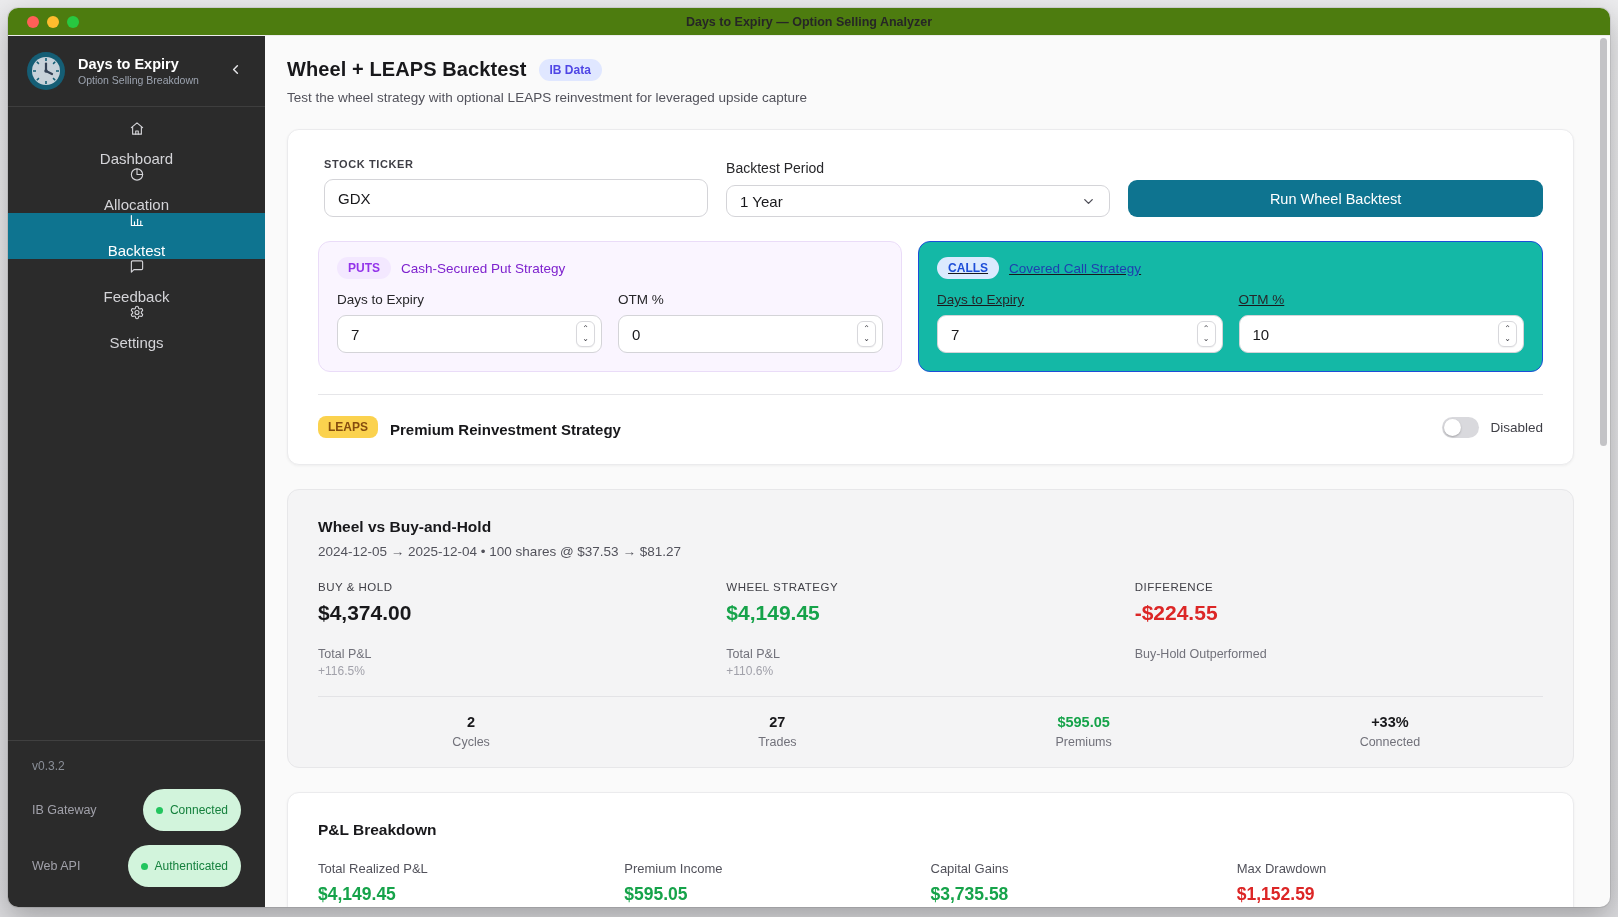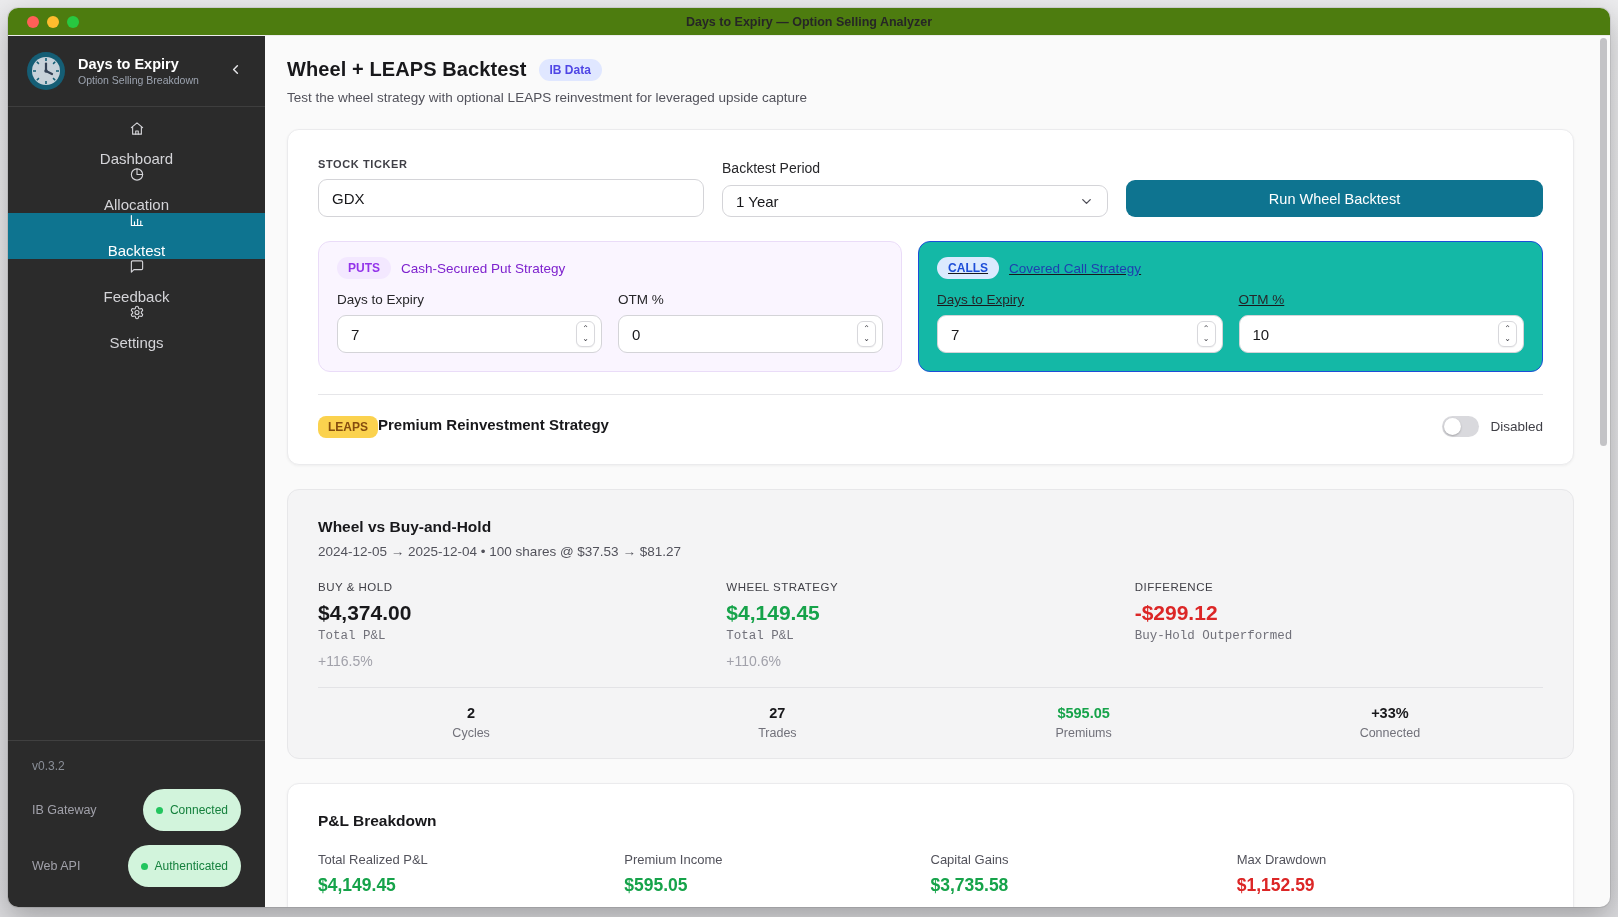--- a/index.html
+++ b/index.html
@@ -70,21 +70,21 @@
   .badge-ib {
     background:#e0e7ff; color:#4f46e5; font-size:12px; font-weight:bold;
     padding:4px 11px; border-radius:999px;
   }
   .page-sub { font-size:13.5px; color:#52525b; margin-top:9px; }
   .card {
     background:#ffffff; border:1px solid #ebebed; border-radius:12px;
     box-shadow:0 1px 3px rgba(0,0,0,.05); margin-top:24px;
   }
   .form-card { padding:28px 30px 26px 30px; }
-  .form-top { display:grid; grid-template-columns:1fr 1fr 1.08fr; gap:18px; align-items:end; }
+  .form-top { display:grid; grid-template-columns:1fr 1fr 1.08fr; gap:18px; align-items:end;margin-left:6px; }
   .lbl-caps { font-size:11px; font-weight:bold; letter-spacing:.6px; color:#3f3f46; margin-bottom:9px; }
   .lbl { font-size:14px; color:#27272a; margin-bottom:9px; }
   .tbox {
     width:100%; height:38px; border:1px solid #d4d4d8; border-radius:9px;
     background:#fff; font-size:15px; color:#18181b; padding:0 13px;
     font-family:"Liberation Sans",sans-serif; outline:none;
   }
   .selbox {
     height:32px; border:1px solid #d4d4d8; border-radius:9px; background:#fff;
     display:flex; align-items:center; justify-content:space-between;
@@ -112,36 +112,36 @@
   .numwrap { position:relative; }
   .numwrap .tbox { padding-right:34px; }
   .stepper {
     position:absolute; right:7px; top:6px; width:19px; height:26px;
     border:1px solid #d8d8dc; border-radius:6px; background:#fff;
     display:flex; flex-direction:column; align-items:center; justify-content:center;
     line-height:8px; font-size:8px; color:#3f3f46; cursor:pointer;
     box-shadow:0 1px 1px rgba(0,0,0,.05);
   }
   .divider { border-top:1px solid #e6e6e9; margin-top:22px; }
-  .leaps-row { display:flex; align-items:flex-start; margin-top:21px; }
+  .leaps-row { display:flex; align-items:flex-end; gap:12px; margin-top:21px; }
   .badge-leaps { background:#fbd24e; color:#854d0e; font-size:12px; font-weight:bold; padding:4px 10px; border-radius:8px; }
   .leaps-title { font-size:15px; font-weight:600; color:#18181b; }
   .leaps-right { margin-left:auto; display:flex; align-items:center; gap:11px; }
   .switch { width:37px; height:21px; background:#d9d9dd; border-radius:999px; position:relative; cursor:pointer; }
   .knob { position:absolute; left:2px; top:2px; width:17px; height:17px; background:#fff; border-radius:50%; box-shadow:0 1px 2px rgba(0,0,0,.25); }
   .toggle-lbl { font-size:13.5px; color:#3f3f46; }
   
   .results-card { background:#f4f4f5; border:1px solid #e7e7e9; padding:28px 30px 18px 30px; box-shadow:none; }
   .res-title { font-size:15.5px; font-weight:bold; color:#18181b; }
   .res-sub { font-size:13.5px; color:#52525b; margin-top:8px; }
   .res-cols { display:grid; grid-template-columns:1fr 1fr 1fr; margin-top:22px; }
   .res-col-label { font-size:11.5px; font-weight:normal; letter-spacing:.5px; color:#3f3f46; }
   .res-col-value { font-size:21px; font-weight:bold; margin-top:8px; }
-  .res-col-sub { font-size:12.5px; color:#71717a; margin-top:4px;font-family:Liberation Mono, monospace; }
-  .res-col-pct { font-size:14px; color:#a1a1aa; margin-top:10px; }
+  .res-col-sub { font-size:12.5px; color:#71717a; margin-top:22px; }
+  .res-col-pct { font-size:12px; color:#a1a1aa; margin-top:3px; }
   .c-dark { color:#18181b; } .c-green { color:#16a34a; } .c-red { color:#dc2626; }
   .stats-row { border-top:1px solid #e3e3e6; margin-top:18px; padding-top:17px; display:grid; grid-template-columns:1fr 1fr 1fr 1fr; }
   .stat { text-align:center; }
   .stat-val { font-size:14.5px; font-weight:bold; }
   .stat-lbl { font-size:12.5px; color:#71717a; margin-top:5px; }
   
   .pnl-card { padding:28px 30px 28px 30px; }
   .pnl-title { font-size:15.5px; font-weight:bold; color:#18181b; }
   .pnl-grid { display:grid; grid-template-columns:1fr 1fr 1fr 1fr; margin-top:22px; }
   .pnl-lbl { font-size:13px; color:#52525b; }
@@ -357,21 +357,21 @@
             <div class="res-col-pct">+116.5%</div>
           </div>
           <div class="res-col">
             <div class="res-col-label">WHEEL STRATEGY</div>
             <div class="res-col-value c-green">$4,149.45</div>
             <div class="res-col-sub">Total P&amp;L</div>
             <div class="res-col-pct">+110.6%</div>
           </div>
           <div class="res-col">
             <div class="res-col-label">DIFFERENCE</div>
-            <div class="res-col-value c-red">-$299.12</div>
+            <div class="res-col-value c-red">-$224.55</div>
             <div class="res-col-sub">Buy-Hold Outperformed</div>
           </div>
         </div>
         <div class="stats-row">
           <div class="stat">
             <div class="stat-val c-dark">2</div>
             <div class="stat-lbl">Cycles</div>
           </div>
           <div class="stat">
             <div class="stat-val c-dark">27</div>

